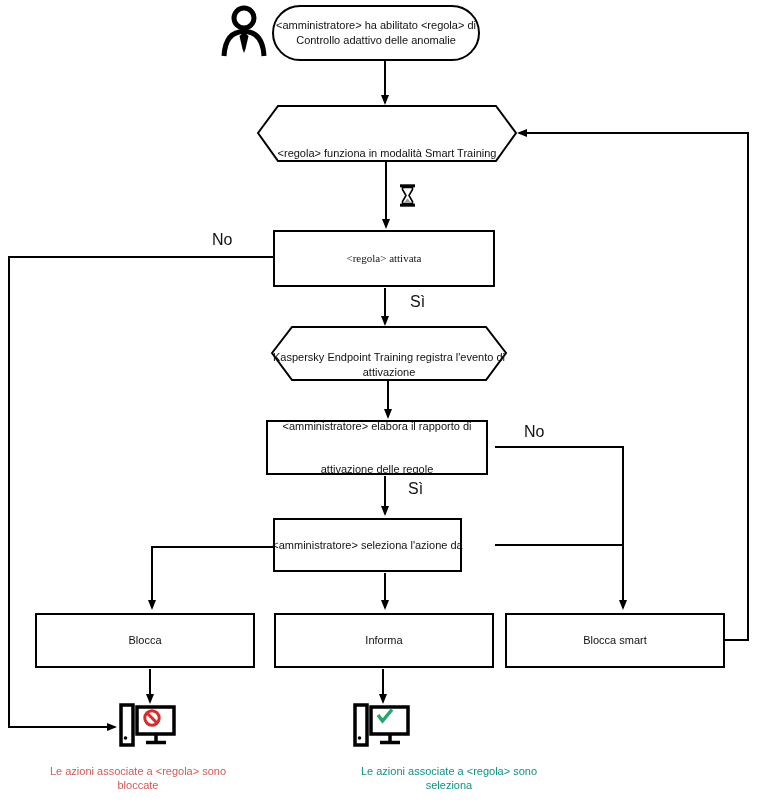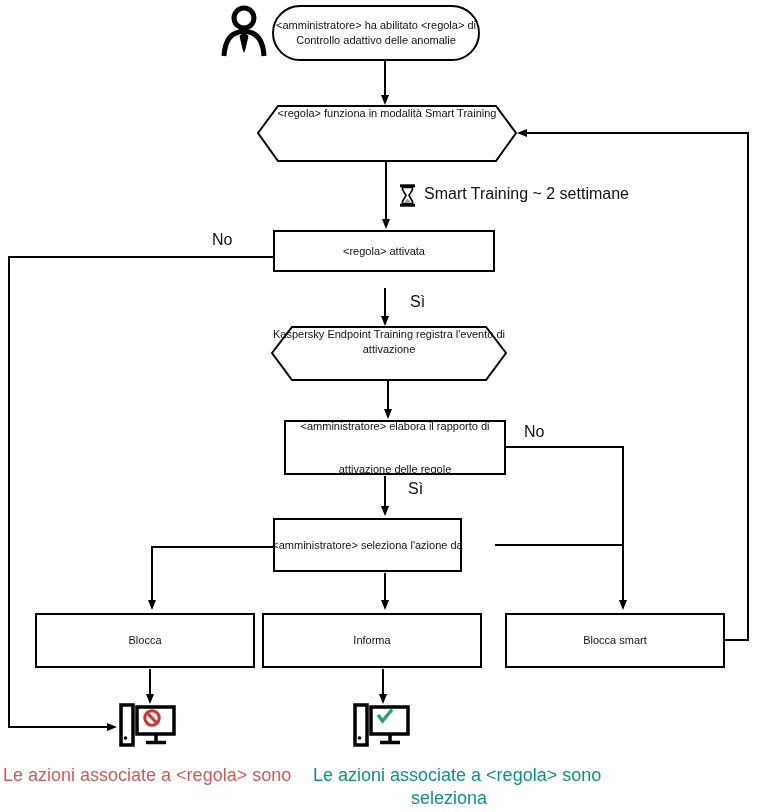--- a/index.html
+++ b/index.html
@@ -9,28 +9,28 @@
   }
   #wires{position:absolute;left:0;top:0;z-index:0;}
   .node{
     position:absolute;z-index:2;background:#fff;border:2px solid #000;
     display:flex;align-items:center;justify-content:center;
     text-align:center;font-size:11px;line-height:1.35;color:#111;
     box-sizing:border-box;
   }
   .hextext{
     position:absolute;z-index:2;background:transparent;border:none;
-    display:flex;flex-direction:column;align-items:center;justify-content:flex-start;
+    display:flex;flex-direction:column;align-items:center;justify-content:flex-end;
     text-align:center;font-size:11px;line-height:1.35;color:#111;box-sizing:border-box;
   }
   .stadium{border-radius:28px;flex-direction:column;}
   .lbl{position:absolute;z-index:3;font-size:16px;color:#111;white-space:nowrap;}
   .line{display:block;white-space:nowrap;}
   .outcome{
-    position:absolute;z-index:3;text-align:center;font-size:18px;line-height:1.3;
+    position:absolute;z-index:3;text-align:center;font-size:11px;line-height:1.3;
   }
   .outcome-blocked{color:#cf5a58;}
   .outcome-allowed{color:#0e9184;}
   .icon{position:absolute;z-index:3;}
 </style>
 </head>
 <body>
 
 <div id="stage">
 
@@ -75,49 +75,48 @@
   <div class="hextext" style="left:263px;top:106px;width:248px;height:55px;">
     <span class="line">&lt;regola&gt; funziona in modalità Smart Training</span>
   </div>
 
   <svg class="icon" style="left:399px;top:184px;" width="17" height="23" viewBox="0 0 17 23">
     <line x1="1" y1="1.8" x2="16" y2="1.8" stroke="#000" stroke-width="3"></line>
     <line x1="1" y1="21.2" x2="16" y2="21.2" stroke="#000" stroke-width="3"></line>
     <path d="M3.5,3.5 H13.5 V5.5 L10,11.5 L13.5,17.5 V19.5 H3.5 V17.5 L7,11.5 L3.5,5.5 Z" fill="none" stroke="#000" stroke-width="1.6"></path>
     <path d="M5,18.5 H12 L8.5,14.5 Z" fill="#9a9a9a"></path>
   </svg>
-  <div class="lbl" style="left:424px;top:185px;">Smart Training ~ 2 settimane</div>
 
-  <div class="node" style="left:273px;top:230px;width:222px;height:42px;">
+  <div class="node" style="left:273px;top:230px;width:222px;height:57px;font-family:Liberation Serif, serif;">
     <span class="line">&lt;regola&gt; attivata</span>
   </div>
 
   <div class="lbl" style="left:212px;top:231px;">No</div>
   <div class="lbl" style="left:410px;top:293px;">Sì</div>
   <div class="lbl" style="left:524px;top:423px;">No</div>
   <div class="lbl" style="left:408px;top:480px;">Sì</div>
 
   <div class="hextext" style="left:264px;top:327px;width:250px;height:53px;">
     <span class="line">Kaspersky Endpoint Training registra l'evento di</span>
     <span class="line">attivazione</span>
   </div>
 
-  <div class="node" style="left:284px;top:420px;width:222px;height:55px;flex-direction:column;gap:28px;">
+  <div class="node" style="left:266px;top:420px;width:222px;height:55px;flex-direction:column;gap:28px;">
     <span class="line">&lt;amministratore&gt; elabora il rapporto di</span>
     <span class="line">attivazione delle regole</span>
   </div>
 
   <div class="node" style="left:273px;top:518px;width:189px;height:54px;flex-direction:column;">
     <span class="line">&lt;amministratore&gt; seleziona l'azione da</span>
   </div>
 
   <div class="node" style="left:35px;top:613px;width:220px;height:55px;">
     <span class="line">Blocca</span>
   </div>
-  <div class="node" style="left:262px;top:613px;width:220px;height:55px;">
+  <div class="node" style="left:274px;top:613px;width:220px;height:55px;">
     <span class="line">Informa</span>
   </div>
   <div class="node" style="left:505px;top:613px;width:220px;height:55px;">
     <span class="line">Blocca smart</span>
   </div>
 
   <svg class="icon" style="left:118px;top:700px;" width="58" height="50" viewBox="0 0 58 50">
     <rect x="3" y="5" width="12" height="40" fill="#fff" stroke="#000" stroke-width="3.5"></rect>
     <circle cx="7.5" cy="38" r="1.8" fill="#000"></circle>
     <rect x="19" y="7" width="37" height="27" fill="#fff" stroke="#000" stroke-width="3.5"></rect>
@@ -133,19 +132,20 @@
     <rect x="3" y="5" width="12" height="40" fill="#fff" stroke="#000" stroke-width="3.5"></rect>
     <circle cx="7.5" cy="38" r="1.8" fill="#000"></circle>
     <rect x="19" y="7" width="37" height="27" fill="#fff" stroke="#000" stroke-width="3.5"></rect>
     <line x1="38" y1="34" x2="38" y2="41" stroke="#000" stroke-width="3.5"></line>
     <line x1="28" y1="42.5" x2="48" y2="42.5" stroke="#000" stroke-width="3.5"></line>
     <path d="M26,15 L30.5,21 L40,9.5" fill="none" stroke="#27a56a" stroke-width="3.5"></path>
   </svg>
 
   <div class="outcome outcome-blocked" style="left:3px;top:764px;width:270px;">
     <span class="line">Le azioni associate a &lt;regola&gt; sono</span>
+    <span class="line">bloccate</span>
   </div>
   <div class="outcome outcome-allowed" style="left:313px;top:764px;width:272px;">
     <span class="line">Le azioni associate a &lt;regola&gt; sono</span>
     <span class="line">seleziona</span>
   </div>
 
 </div>
 
 </body></html>

